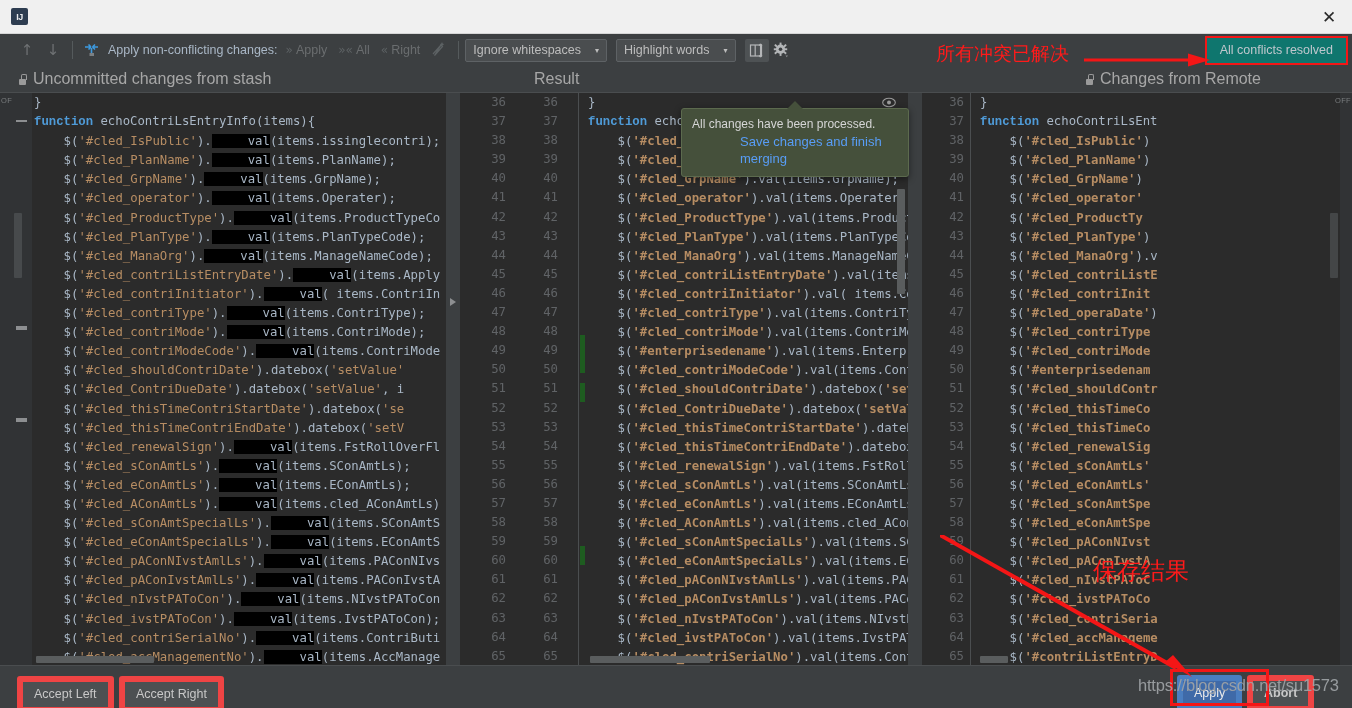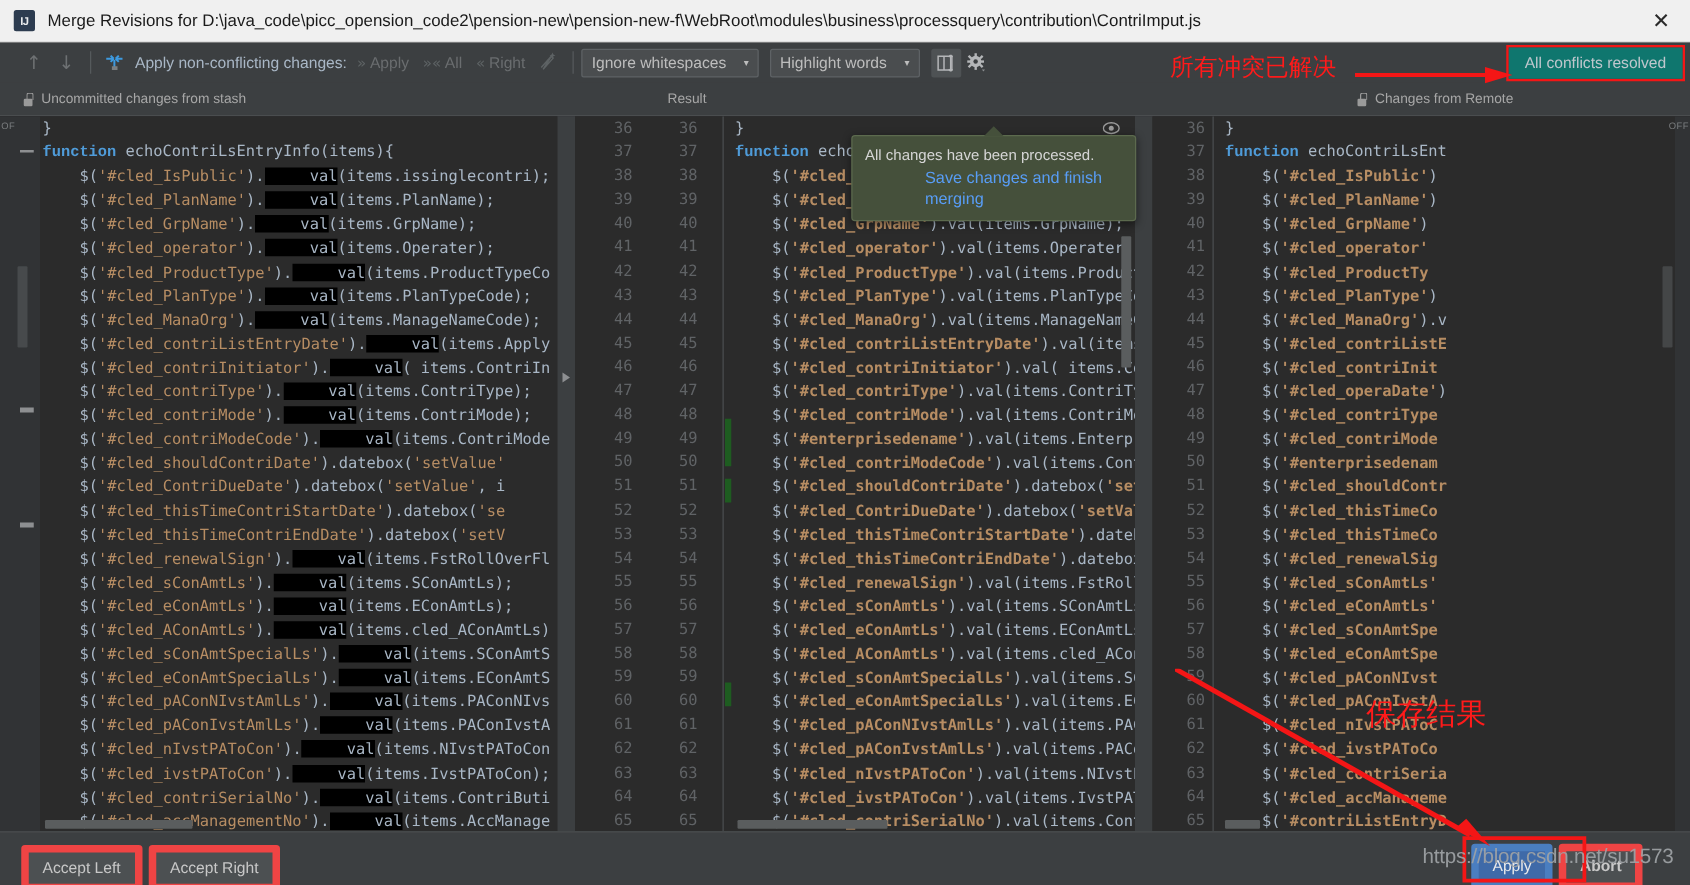--- a/index.html
+++ b/index.html
@@ -116,21 +116,21 @@
   #anno-arrow-top{
     position:absolute; left:1084px; top:53px; width:126px; height:14px; z-index:40;
   }
 
   
   #pane-titles{
     height:26px;
     background:#3c3f41;
     display:flex;
     align-items:center;
-    font-size:11px;
+    font-size:16px;
     color:#a7a7a7;
     position:relative;
   }
   .pt-left{ position:absolute; left:18px; display:flex; align-items:center; gap:6px;}
   .pt-center{ position:absolute; left:534px; }
   .pt-right{ position:absolute; left:1085px; display:flex; align-items:center; gap:6px;}
   .lock-ico{ width:9px;height:11px; position:relative; display:inline-block;}
   .lock-ico::before{
     content:""; position:absolute; left:1px; bottom:0; width:7px;height:6px;
     background:#9a9a9a; border-radius:1px;
@@ -280,21 +280,20 @@
     font-family:"Liberation Sans", sans-serif;
     white-space:nowrap; z-index:55;
     letter-spacing:-0.2px;
   }
 </style>
 </head>
 <body>
 
 <div id="titlebar">
   <div id="app-icon"></div>
-  <div id="title-text">Merge Revisions for D:\java_code\picc_opension_code2\pension-new\pension-new-f\WebRoot\modules\business\processquery\contribution\ContriImput.js</div>
   <div id="close-btn">✕</div>
 </div>
 
 <div id="toolbar">
   <div class="tb-arrow">↑</div>
   <div class="tb-arrow">↓</div>
   <div class="tb-sep"></div>
   <div class="tb-icon-apply">
     <svg width="17" height="15" viewBox="0 0 17 15">
       <path d="M2 4 L8 4 M8 4 L5.5 1.5 M8 4 L5.5 6.5" stroke="#3d9ae0" stroke-width="1.6" fill="none"></path>

